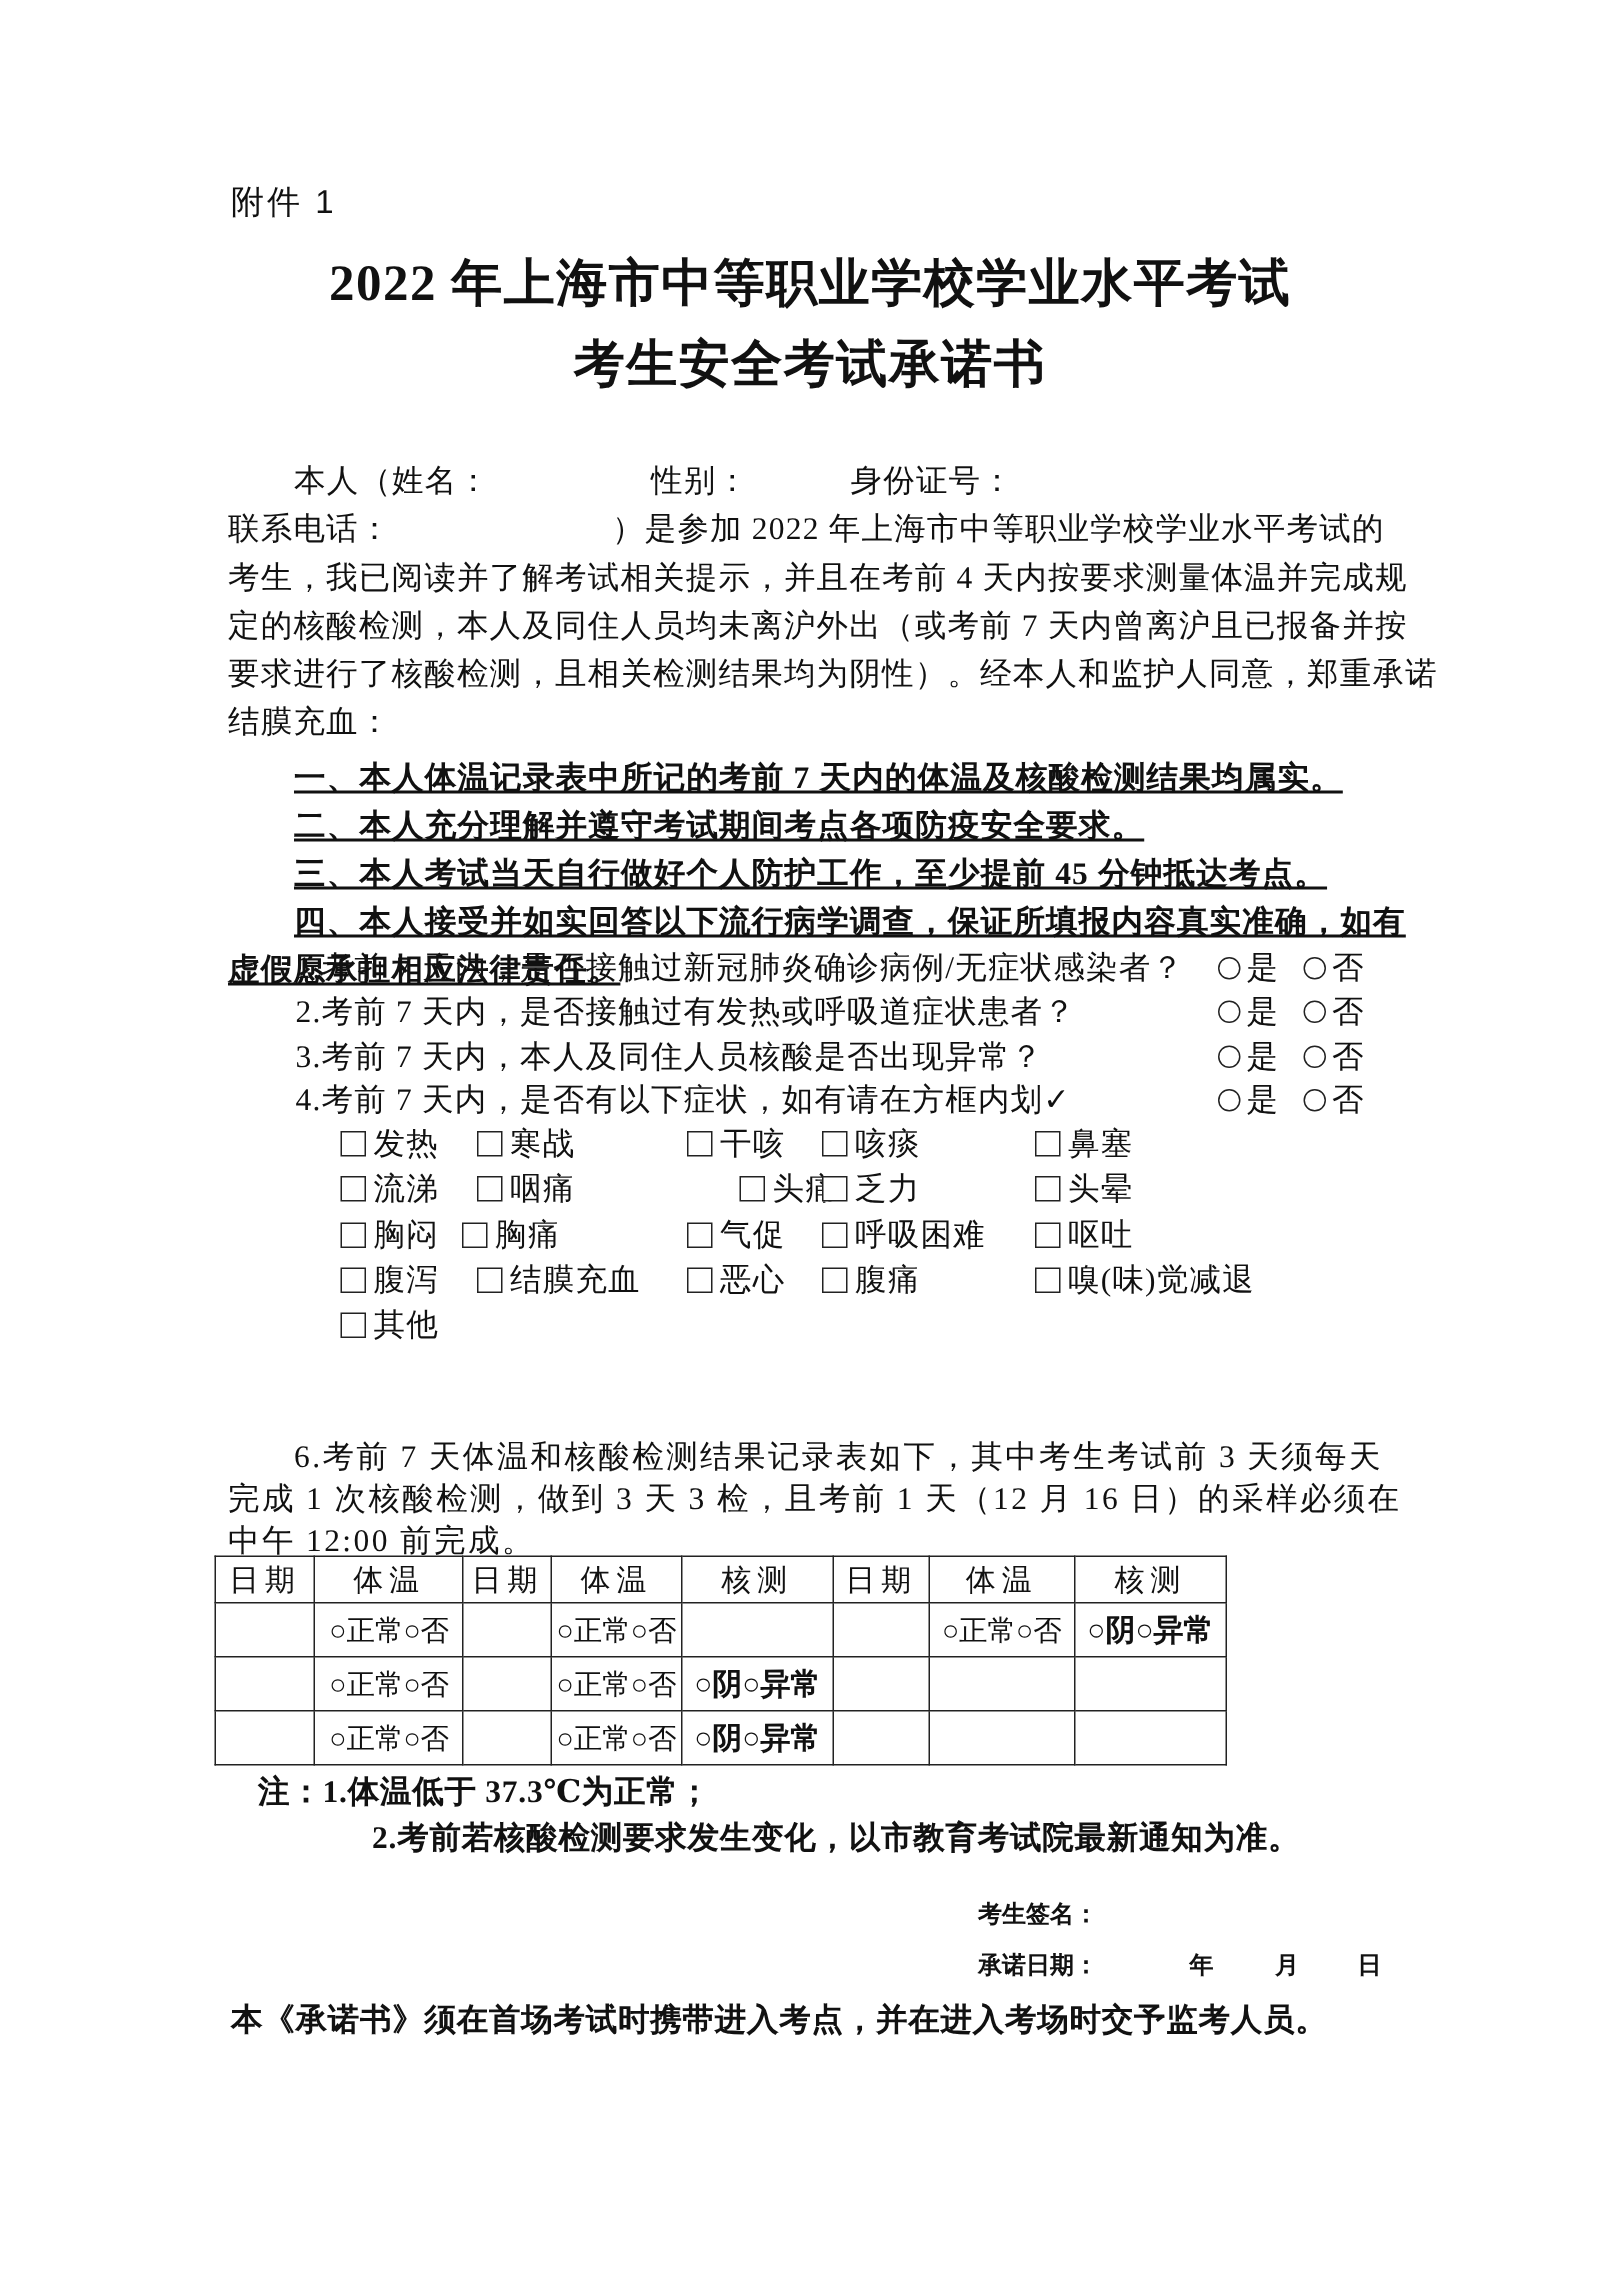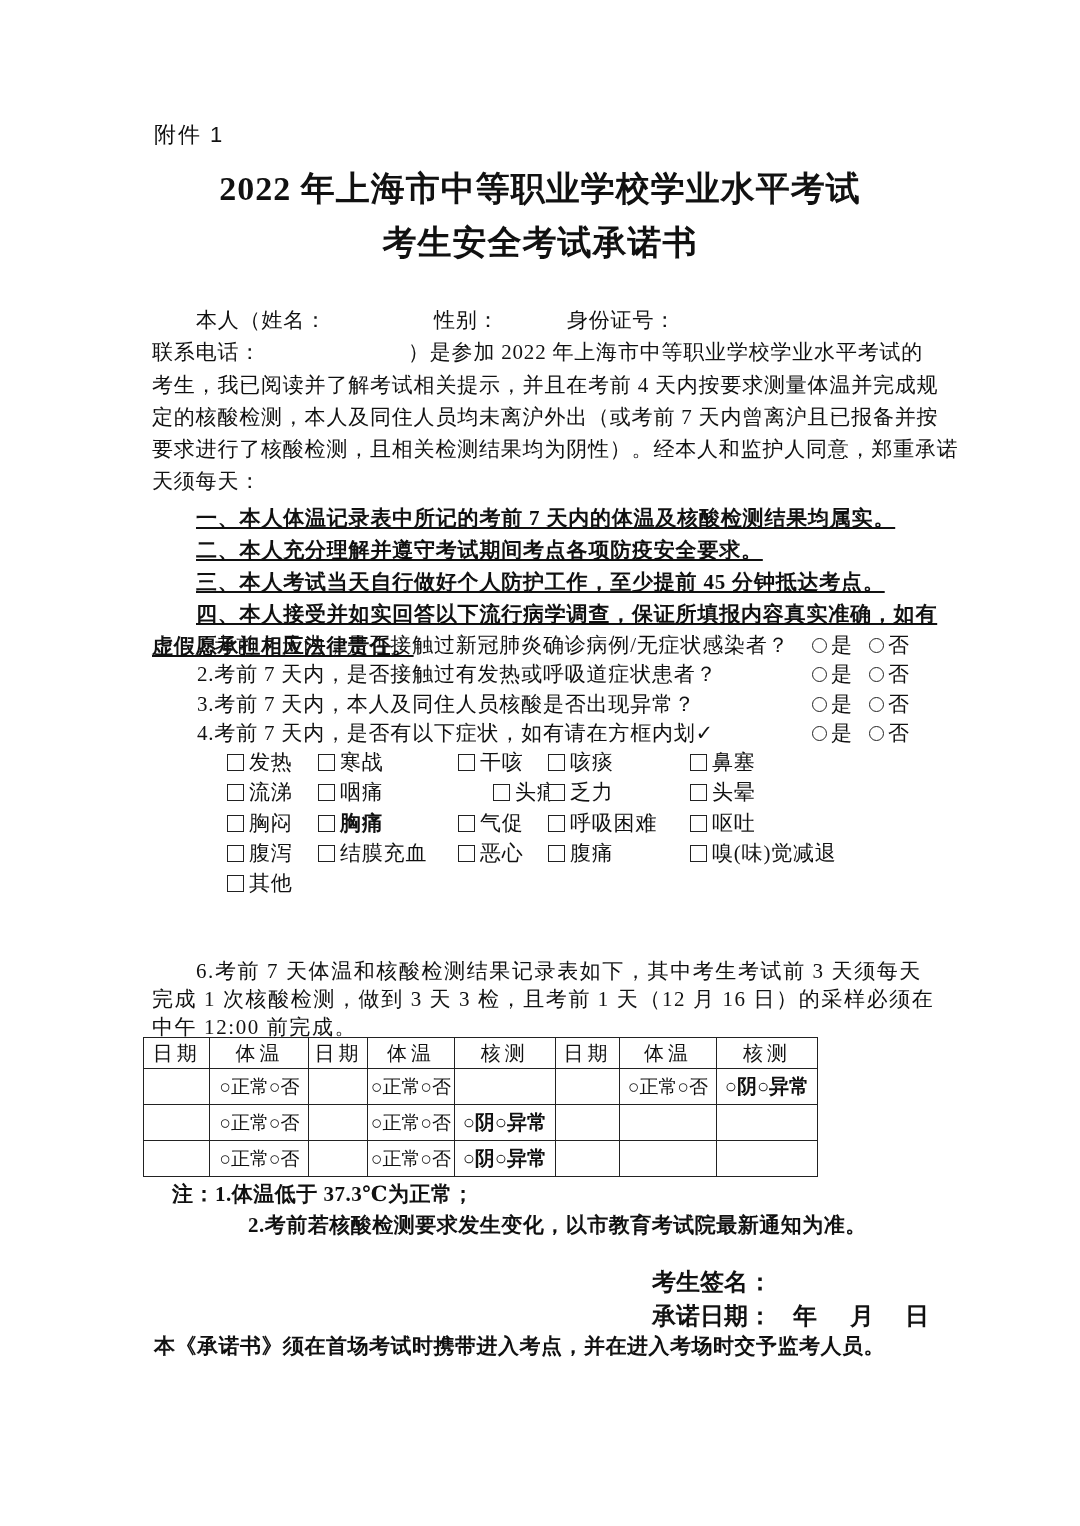--- a/index.html
+++ b/index.html
@@ -61,21 +61,21 @@
   }
   table.rec tr.hd td{height:30px;font-size:20px;letter-spacing:4px;}
   table.rec tr.dr td{height:35px;margin-left:40px;}
   table.rec td.bcell{font-weight:bold;font-size:20px;}
 
   .notes{top:1180px;font-weight:bold;letter-spacing:0.5px;}
   .notes .tline{height:30.5px;}
   .note-off-0{padding-left:20px;}
   .note-off-1{padding-left:96px;font-family:Liberation Serif, serif;}
 
-  .signature{left:652px;top:1266px;font-size:24px;font-weight:bold;}
+  .signature{left:652px;top:1266px;font-size:16px;font-weight:bold;}
   .sigline{position:relative;height:33.5px;white-space:nowrap;}
   .sig-year{position:absolute;left:141px;top:0;}
   .sig-month{position:absolute;left:198px;top:0;}
   .sig-day{position:absolute;left:253px;top:0;}
 
   .footer{left:154px;top:1332px;font-size:21px;font-weight:bold;letter-spacing:0.5px;white-space:nowrap;}
 </style>
 </head>
 <body>
 
@@ -92,21 +92,21 @@
       <span class="seg" style="left:282px">性别：</span>
       <span class="seg" style="left:415px">身份证号：</span>
     </div>
     <div class="tline">
       <span class="seg" style="left:0">联系电话：</span>
       <span class="seg" style="left:256px">）是参加 2022 年上海市中等职业学校学业水平考试的</span>
     </div>
     <div class="tline">考生，我已阅读并了解考试相关提示，并且在考前 4 天内按要求测量体温并完成规</div>
     <div class="tline">定的核酸检测，本人及同住人员均未离沪外出（或考前 7 天内曾离沪且已报备并按</div>
     <div class="tline">要求进行了核酸检测，且相关检测结果均为阴性）。经本人和监护人同意，郑重承诺</div>
-    <div class="tline">天须每天：</div>
+    <div class="tline">结膜充血：</div>
   </div>
 
   <div class="abs textcol commitments">
     <div class="tline indent">一、本人体温记录表中所记的考前 7 天内的体温及核酸检测结果均属实。</div>
     <div class="tline indent">二、本人充分理解并遵守考试期间考点各项防疫安全要求。</div>
     <div class="tline indent">三、本人考试当天自行做好个人防护工作，至少提前 45 分钟抵达考点。</div>
     <div class="tline indent">四、本人接受并如实回答以下流行病学调查，保证所填报内容真实准确，如有</div>
     <div class="tline">虚假愿承担相应法律责任。</div>
   </div>
 
@@ -143,21 +143,21 @@
       </div>
       <div class="srow">
         <span class="sitem" style="left: 75px;"><span class="checkbox"></span><span>流涕</span></span>
         <span class="sitem" style="left: 166px;"><span class="checkbox"></span><span>咽痛</span></span>
         <span class="sitem" style="left: 313px; padding-left: 28px;"><span class="checkbox"></span><span>头痛</span></span>
         <span class="sitem" style="left: 396px;"><span class="checkbox"></span><span>乏力</span></span>
         <span class="sitem" style="left: 538px;"><span class="checkbox"></span><span>头晕</span></span>
       </div>
       <div class="srow">
         <span class="sitem" style="left: 75px;"><span class="checkbox"></span><span>胸闷</span></span>
-        <span class="sitem" style="left: 166px; font-weight: bold;"><span class="checkbox"></span><span>胸痛</span></span>
+        <span class="sitem" style="left: 156px;"><span class="checkbox"></span><span>胸痛</span></span>
         <span class="sitem" style="left: 306px;"><span class="checkbox"></span><span>气促</span></span>
         <span class="sitem" style="left: 396px;"><span class="checkbox"></span><span>呼吸困难</span></span>
         <span class="sitem" style="left: 538px;"><span class="checkbox"></span><span>呕吐</span></span>
       </div>
       <div class="srow">
         <span class="sitem" style="left: 75px;"><span class="checkbox"></span><span>腹泻</span></span>
         <span class="sitem" style="left: 166px;"><span class="checkbox"></span><span>结膜充血</span></span>
         <span class="sitem" style="left: 306px;"><span class="checkbox"></span><span>恶心</span></span>
         <span class="sitem" style="left: 396px;"><span class="checkbox"></span><span>腹痛</span></span>
         <span class="sitem" style="left: 538px;"><span class="checkbox"></span><span>嗅(味)觉减退</span></span>

